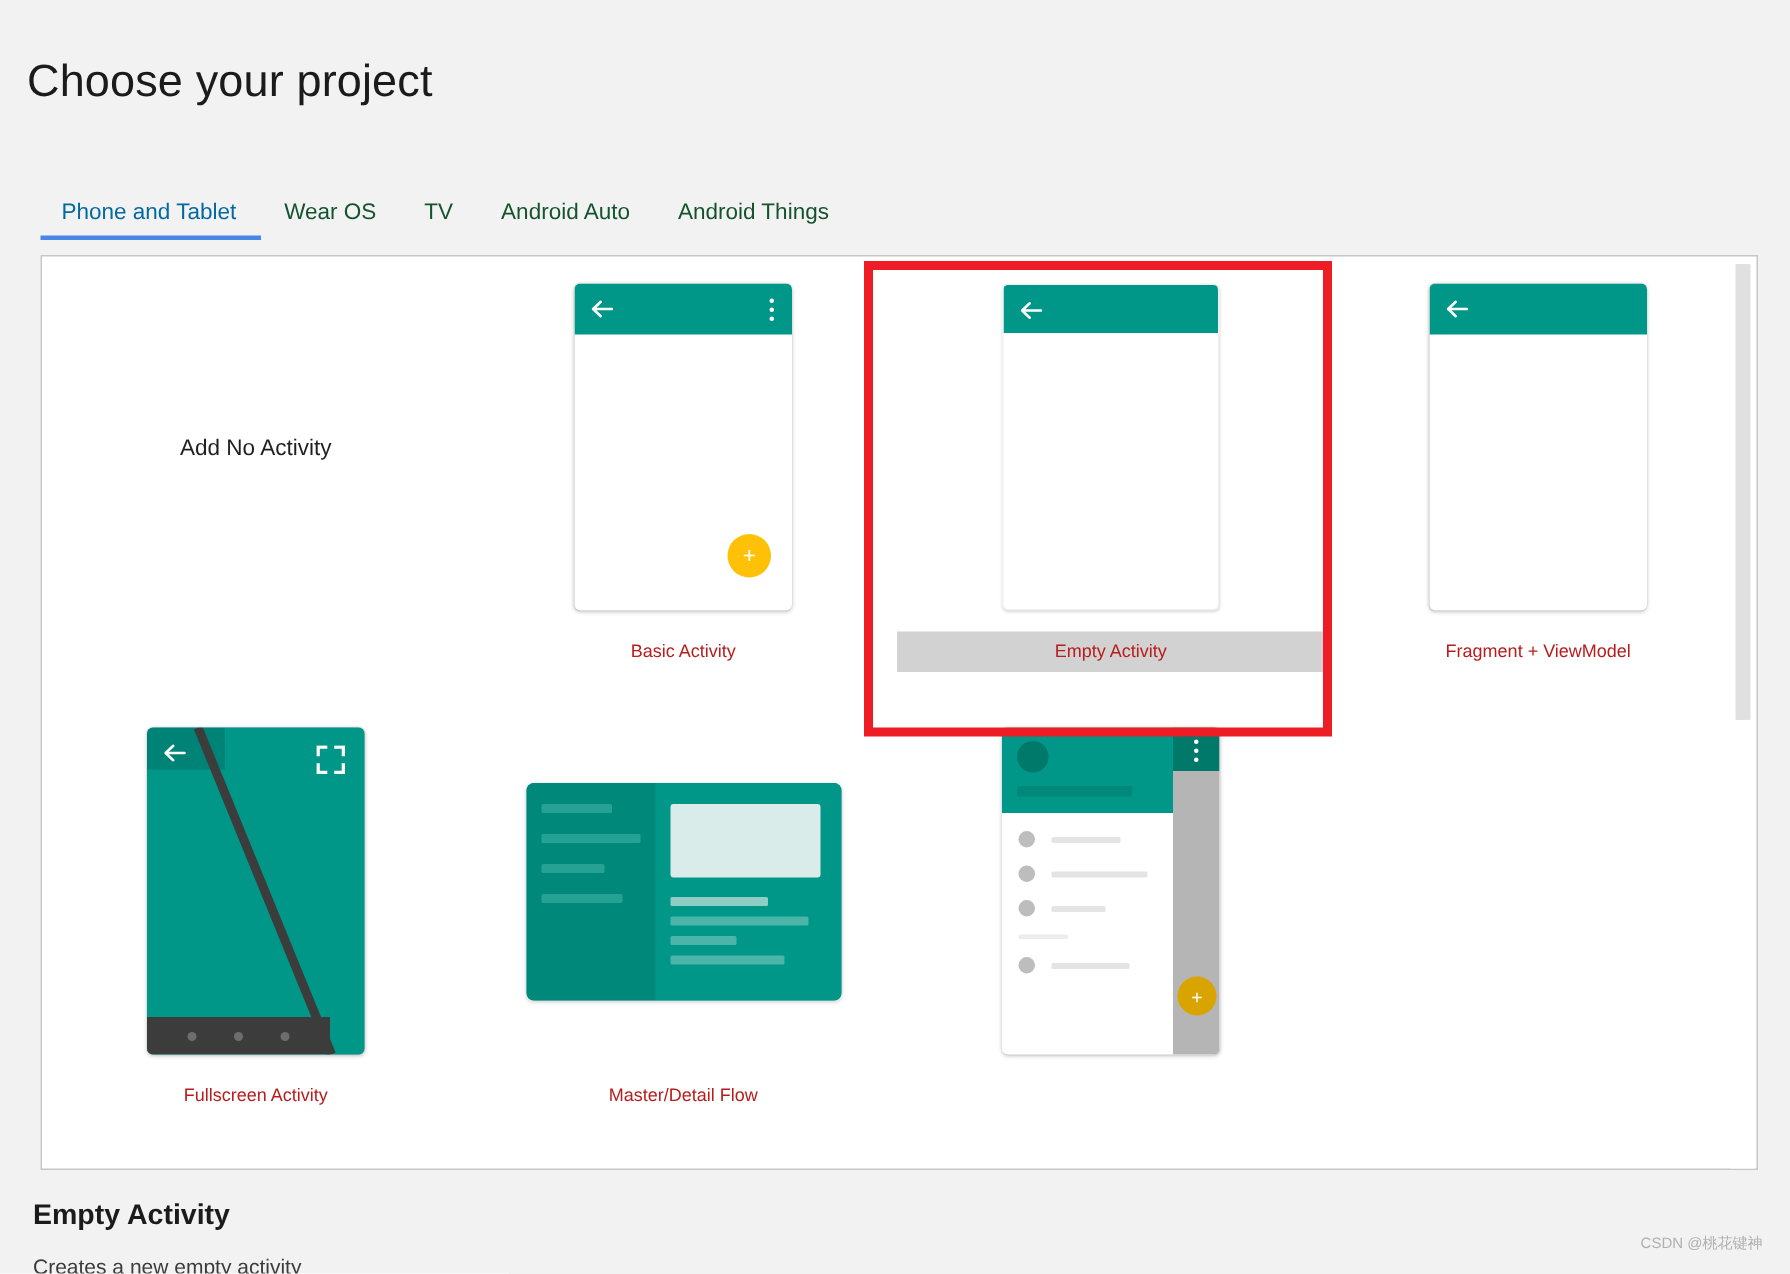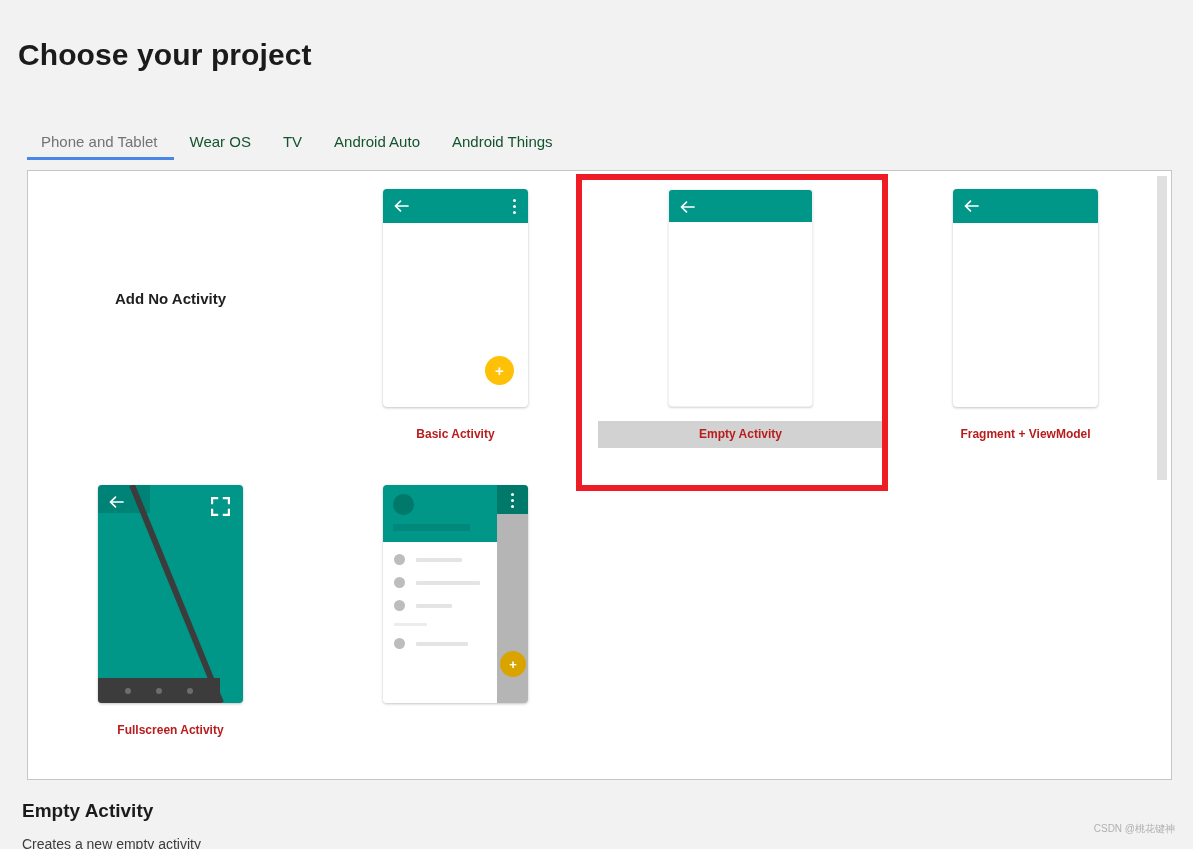--- a/index.html
+++ b/index.html
@@ -14,21 +14,21 @@
     overflow: hidden;
     position: relative;
   }
 
   
   #wizard-title {
     position: absolute;
     left: 18px;
     top: 38px;
     font-size: 30px;
-    font-weight: 700;
+    font-weight: 400;
     color: #1b1b1b;
     letter-spacing: 0.1px;
     white-space: nowrap;
   }
 
   
   #tab-strip {
     position: absolute;
     left: 27px;
     top: 133px;
@@ -42,21 +42,21 @@
     color: #14532d;
     padding: 0 16px 10px 16px;
     position: relative;
     white-space: nowrap;
     background: transparent;
     border: none;
     font-family: "Liberation Sans", sans-serif;
   }
   .tab:first-child { padding-left: 14px; }
   .tab.active {
-    color: #737373;
+    color: #0369a1;
   }
   .tab.active::after {
     content: "";
     position: absolute;
     left: 0;
     right: 0;
     bottom: 0;
     height: 3px;
     background: #4a86e8;
   }
@@ -84,21 +84,20 @@
   .tpl-cell {
     width: 285px;
     height: 296px;
     box-sizing: border-box;
     display: flex;
     flex-direction: column;
     align-items: center;
     justify-content: flex-start;
     padding-top: 4px;
     position: relative;
-    font-weight: bold;
   }
   .tpl-thumb-wrap {
     height: 246px;
     width: 100%;
     display: flex;
     align-items: center;
     justify-content: center;
   }
   .tpl-label {
     font-size: 12px;
@@ -537,20 +536,40 @@
           <div class="fs-navbar">
             <i></i>
             <i></i>
             <i></i>
           </div>
         </div>
       </div>
       <div class="tpl-label">Fullscreen Activity</div>
     </div>
 
+    <div class="tpl-cell">
+      <div class="tpl-thumb-wrap">
+        <div class="tablet">
+          <div class="pane-left">
+            <div class="bar" style="width:72%"></div>
+            <div class="bar" style="width:100%"></div>
+            <div class="bar" style="width:64%"></div>
+            <div class="bar" style="width:82%"></div>
+          </div>
+          <div class="pane-right">
+            <div class="card"></div>
+            <div class="bar" style="width:65%;background:#8fcdc5"></div>
+            <div class="bar" style="width:92%"></div>
+            <div class="bar" style="width:44%"></div>
+            <div class="bar" style="width:76%"></div>
+          </div>
+        </div>
+      </div>
+      <div class="tpl-label">Master/Detail Flow</div>
+    </div>
 
     <div class="tpl-cell">
       <div class="tpl-thumb-wrap">
         <div class="phone navdrawer">
           <div class="nd-scrim"></div>
           <div class="nd-topright">
             <span class="kebab" style="right:14px;top:8px">
                 <i></i>
                 <i></i>
                 <i></i>

